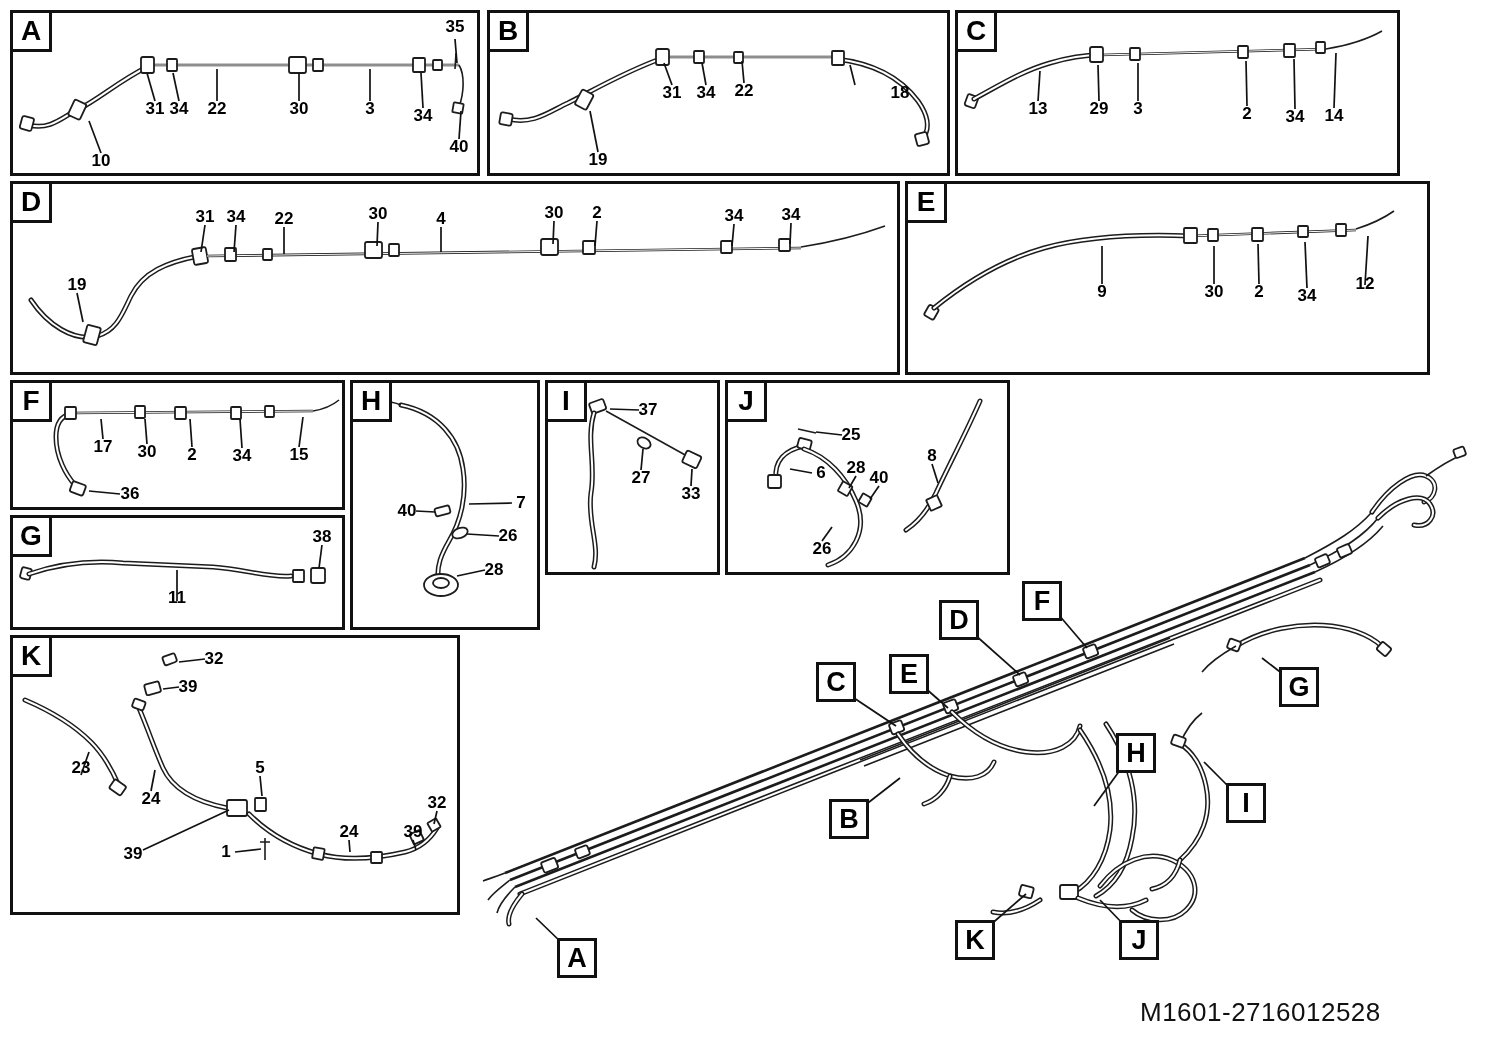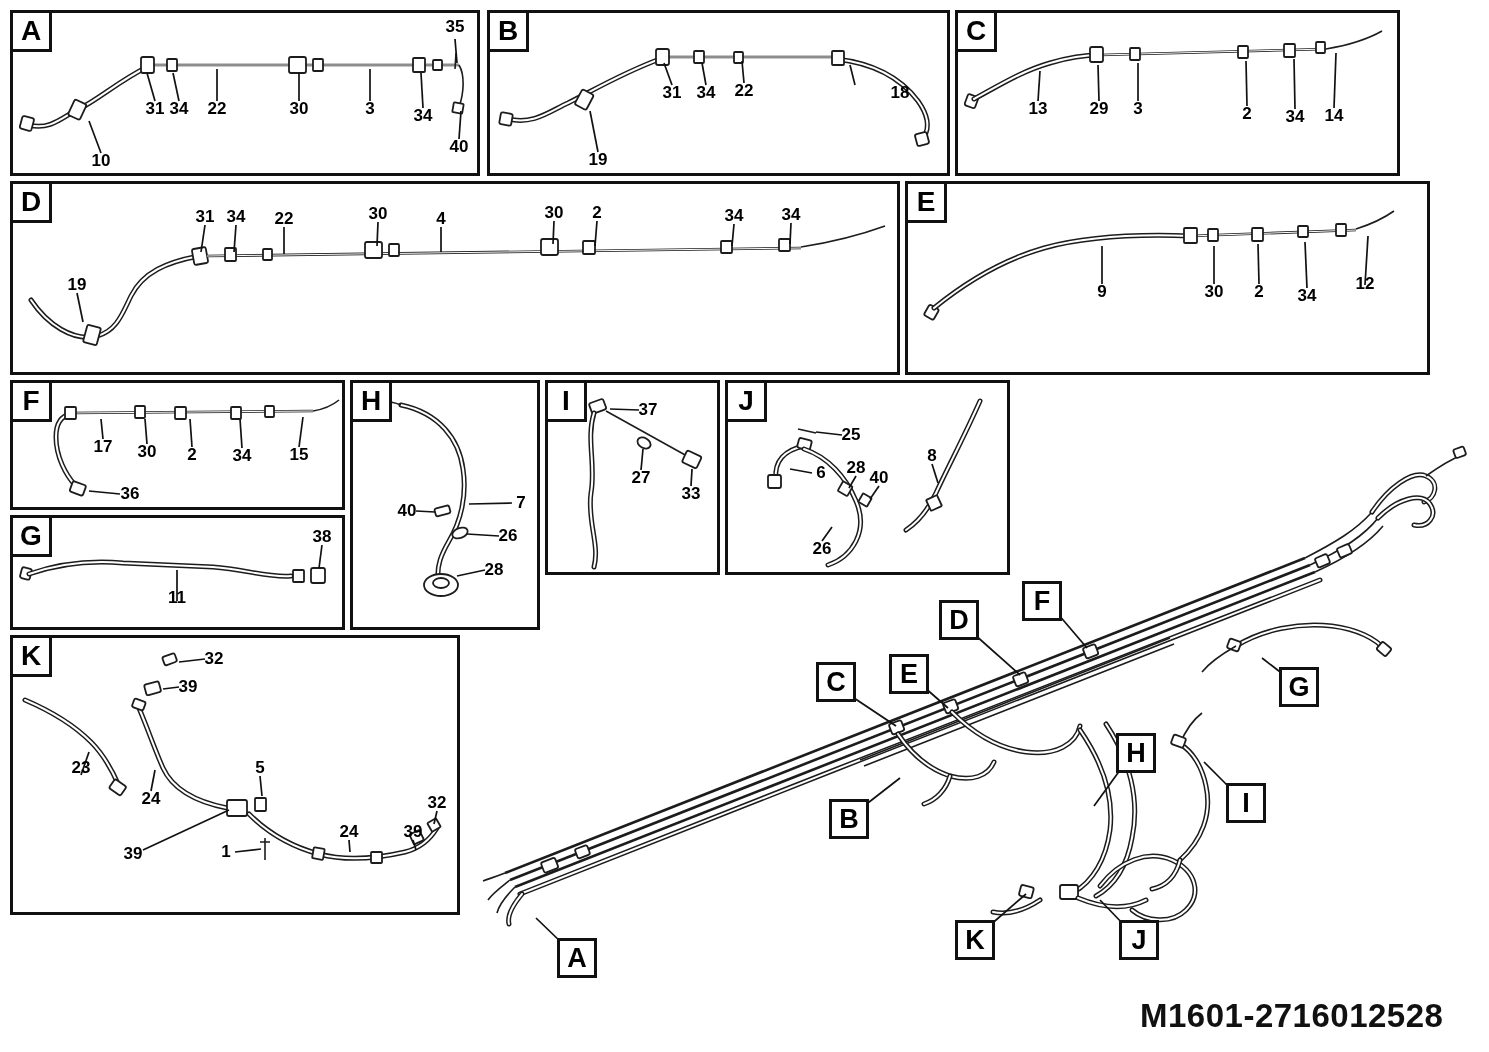--- a/index.html
+++ b/index.html
@@ -36,21 +36,21 @@
     font-size:27px;font-weight:bold;color:#000;z-index:4;
   }
 
   .watermark{
     position:absolute;left:598px;top:500px;z-index:9;
     font-size:37px;font-weight:bold;color:#767676;letter-spacing:1px;
     text-shadow:0 0 2px #ffffff;
   }
   .part-number{
     position:absolute;left:1140px;top:997px;
-    font-size:33px;font-weight:bold;color:#111;letter-spacing:0.5px;
+    font-size:26px;font-weight:normal;color:#111;letter-spacing:0.5px;
   }
 </style>
 </head>
 <body>
 
 <div id="page">
 
   <div class="panel" style="left:10px;top:10px;width:470px;height:166px">
     <svg class="art">
       <path class="hose" d="M16,112 C38,118 52,102 66,96 C86,86 106,68 134,54"></path>

